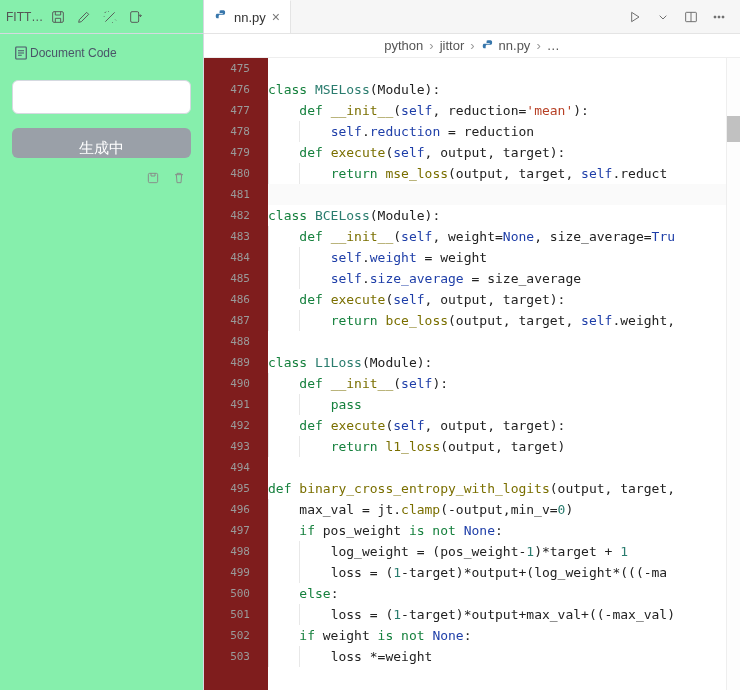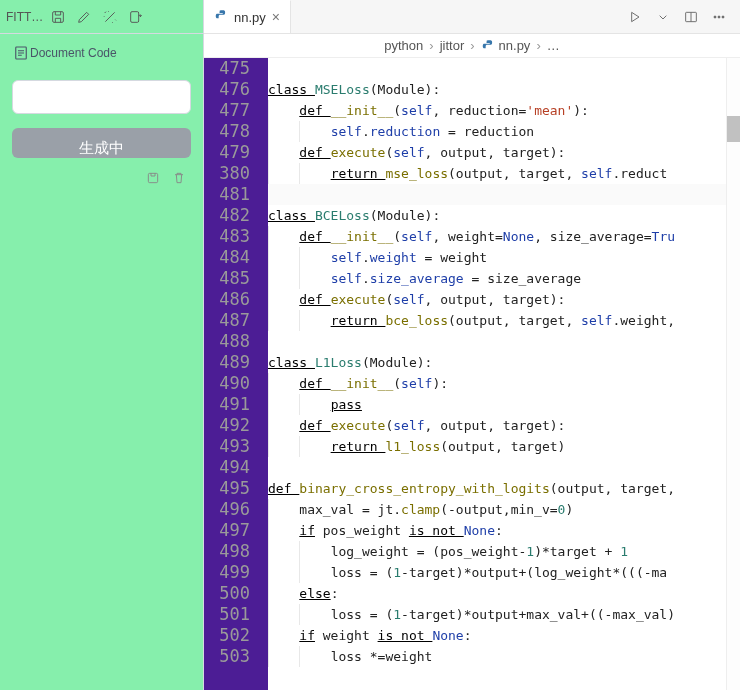--- a/index.html
+++ b/index.html
@@ -135,47 +135,47 @@
 .breadcrumb .sep { color: #999; padding: 0 2px; }
 .breadcrumb .py-icon { color: #3776ab; display: inline-flex; }
 .code-wrap {
   flex: 1;
   display: flex;
   overflow: hidden;
   position: relative;
 }
 .gutter {
   width: 64px;
-  background: #4c1d95;
+  background: #7f1d1d;
   text-align: right;
   padding-right: 18px;
   color: #9a9a9a;
   font-family: "SF Mono", Menlo, Consolas, monospace;
-  font-size: 17px;
+  font-size: 11px;
   line-height: 21px;
   user-select: none;
 }
 .code {
   flex: 1;
   font-family: "SF Mono", Menlo, Consolas, monospace;
   font-size: 13px;
   line-height: 21px;
   white-space: pre;
   color: #222;
   overflow: hidden;
   position: relative;
 }
 .code .line { height: 21px; }
 .line481 { background: #fafafa; }
 .indent-guide {
   display: inline-block;
   border-left: 1px solid #e8e8e8;
   margin-right: -1px;
 }
-.kw { color: #000000; text-decoration: underline; }
+.kw { color: #15803d; }
 .fn { color: #7a6f00; }
 .cls { color: #2a7c6e; }
 .self { color: #1e3ea8; }
 .str { color: #b74025; }
 .const { color: #1e3ea8; }
 .num { color: #2a7c6e; }
 .attr { color: #1e3ea8; }
 .scrollbar-thumb {
   position: absolute;
   right: 0;
@@ -307,21 +307,21 @@
     <span>…</span>
   </div>
 
   <div class="code-wrap">
     <div class="gutter" id="gutter">
         <div>475</div>
         <div>476</div>
         <div>477</div>
         <div>478</div>
         <div>479</div>
-        <div>380</div>
+        <div>480</div>
         <div>481</div>
         <div>482</div>
         <div>483</div>
         <div>484</div>
         <div>485</div>
         <div>486</div>
         <div>487</div>
         <div>488</div>
         <div>489</div>
         <div>490</div>

